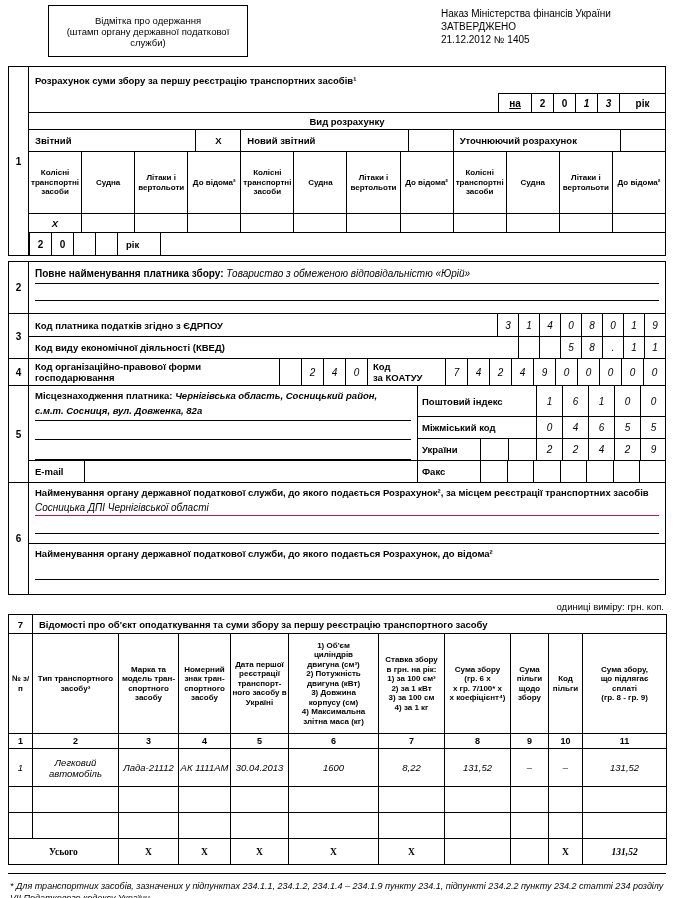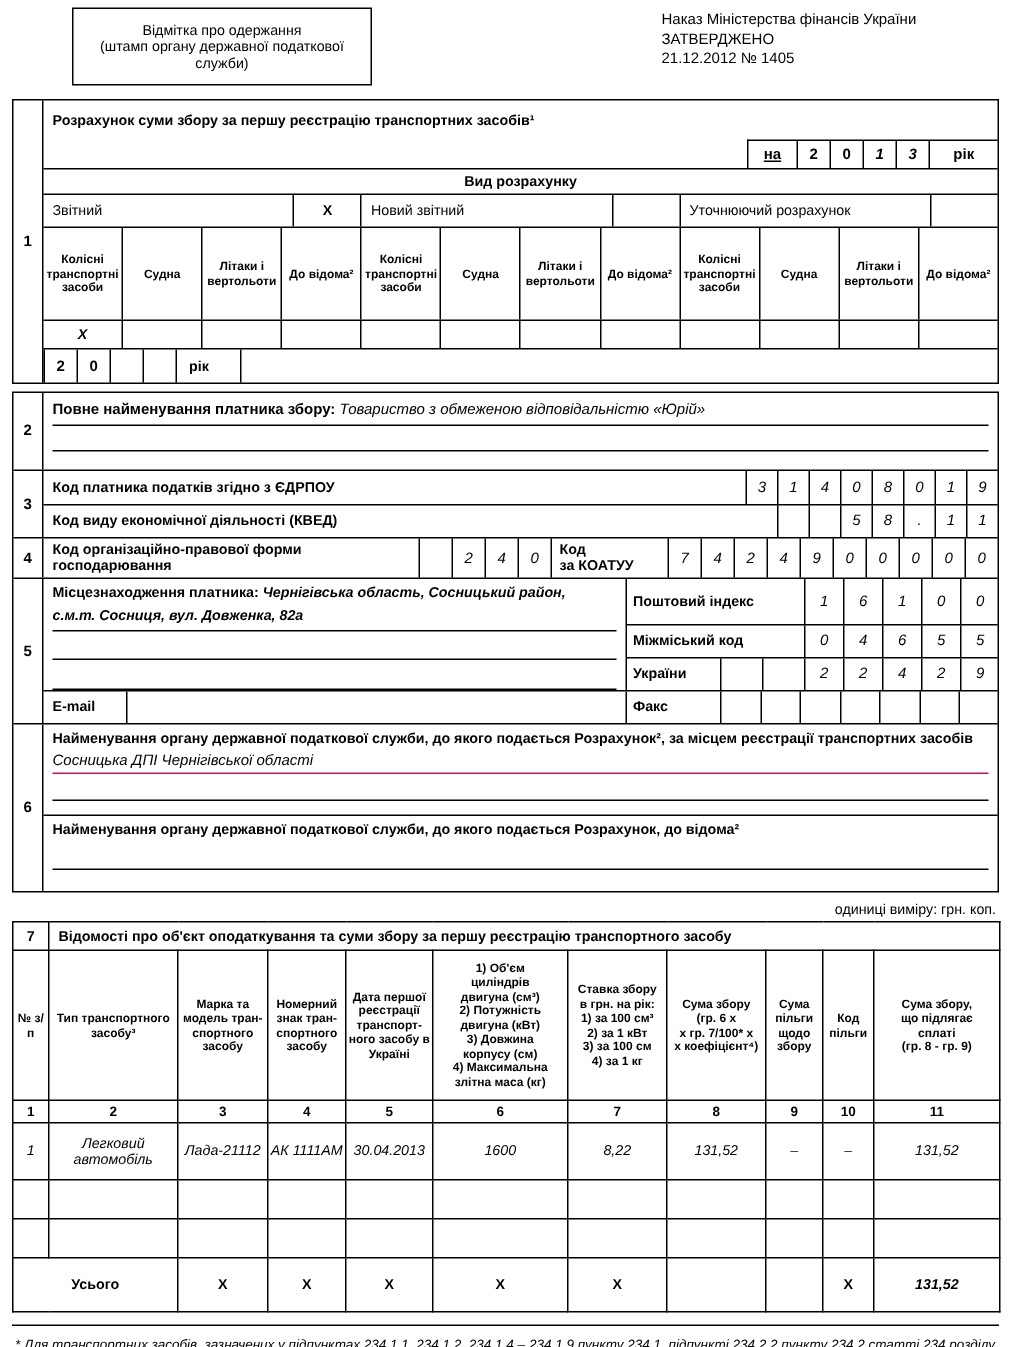--- a/index.html
+++ b/index.html
@@ -44,21 +44,21 @@
   .yearbox .ycell { border-left:1px solid #000; display:flex; align-items:center; justify-content:center; font-weight:bold; font-size:10px; }
   .yearbox .ycell:first-child { border-left:none; }
   .y-lab { width:32px;text-decoration:underline; }
   [data-name="year-cells"] { width:88px; border-left:1px solid #000; }
   [data-name="year-cells"] .dcell { font-weight:bold; }
   [data-name="year-cells"] .dcell:nth-child(n+3) { font-style:italic; }
   .y-suf { width:46px; border-left:1px solid #000; display:flex; align-items:center; justify-content:center; font-weight:bold; font-size:10px; }
 
   .s1-vidrow { height:17px; border-bottom:1px solid #000; display:flex; align-items:center; justify-content:center; font-weight:bold; }
   .s1-types { height:22px; border-bottom:1px solid #000; }
-  .s1-types .tlab { flex:1; display:flex; align-items:center; padding-left:6px; font-weight:normal; border-left:1px solid #000; }
+  .s1-types .tlab { flex:1; display:flex; align-items:center; padding-left:6px; font-weight:bold; border-left:1px solid #000; }
   .s1-types .tlab:first-child { border-left:none; }
   .s1-types .tval { width:45px; flex:none; border-left:1px solid #000; display:flex; align-items:center; justify-content:center; font-weight:bold; }
   .s1-veh { height:62px; border-bottom:1px solid #000; }
   .s1-veh .vh {
     flex:1; border-left:1px solid #000; display:flex; align-items:center; justify-content:center;
     text-align:center; font-weight:bold; font-size:8px; line-height:9.5px; padding:1px;
   }
   .s1-veh .vh:first-child { border-left:none; }
   .s1-vehval { height:19px; border-bottom:1px solid #000; }
   .s1-vehval .vv { flex:1; border-left:1px solid #000; display:flex; align-items:center; justify-content:center; font-weight:bold; font-style:italic; }
@@ -129,21 +129,21 @@
   table.t7 { border-width:1.5px; }
   .t7 th { font-weight:bold; font-size:8px; line-height:9.5px; text-align:center; vertical-align:middle; white-space:pre-line; padding:1px; }
   .t7 .t7-titlerow td { height:19px; font-weight:bold; font-size:9.5px; }
   .t7 .t7-title { text-align:left; padding-left:6px; }
   .t7 .t7-num { text-align:center; }
   .t7 .headrow th { height:100px; }
   .t7 .numsrow td { height:15px; text-align:center; font-weight:bold; font-size:9px; }
   .t7 tbody td { text-align:center; font-style:italic; font-size:9.5px; vertical-align:middle; }
   .t7 .datarow td { height:38px; }
   .t7 .emptyrow td { height:26px; }
-  .t7 .totalrow td { height:36px; text-align:center; font-weight:bold; font-style:normal; font-size:9.5px; }
+  .t7 .totalrow td { height:26px; text-align:center; font-weight:bold; font-style:normal; font-size:9.5px;font-family:Liberation Serif, serif; }
   .t7 .totalrow td:last-child { font-style:italic; }
   .t7 .totalrow .total-lab { text-align:center; }
 
   
   .footrule { border-top:1px solid #000; margin-top:8px; }
   .footnote { font-style:italic; font-size:9px; line-height:12px; padding:6px 2px 0 2px; }
 </style>
 </head>
 <body>
 

